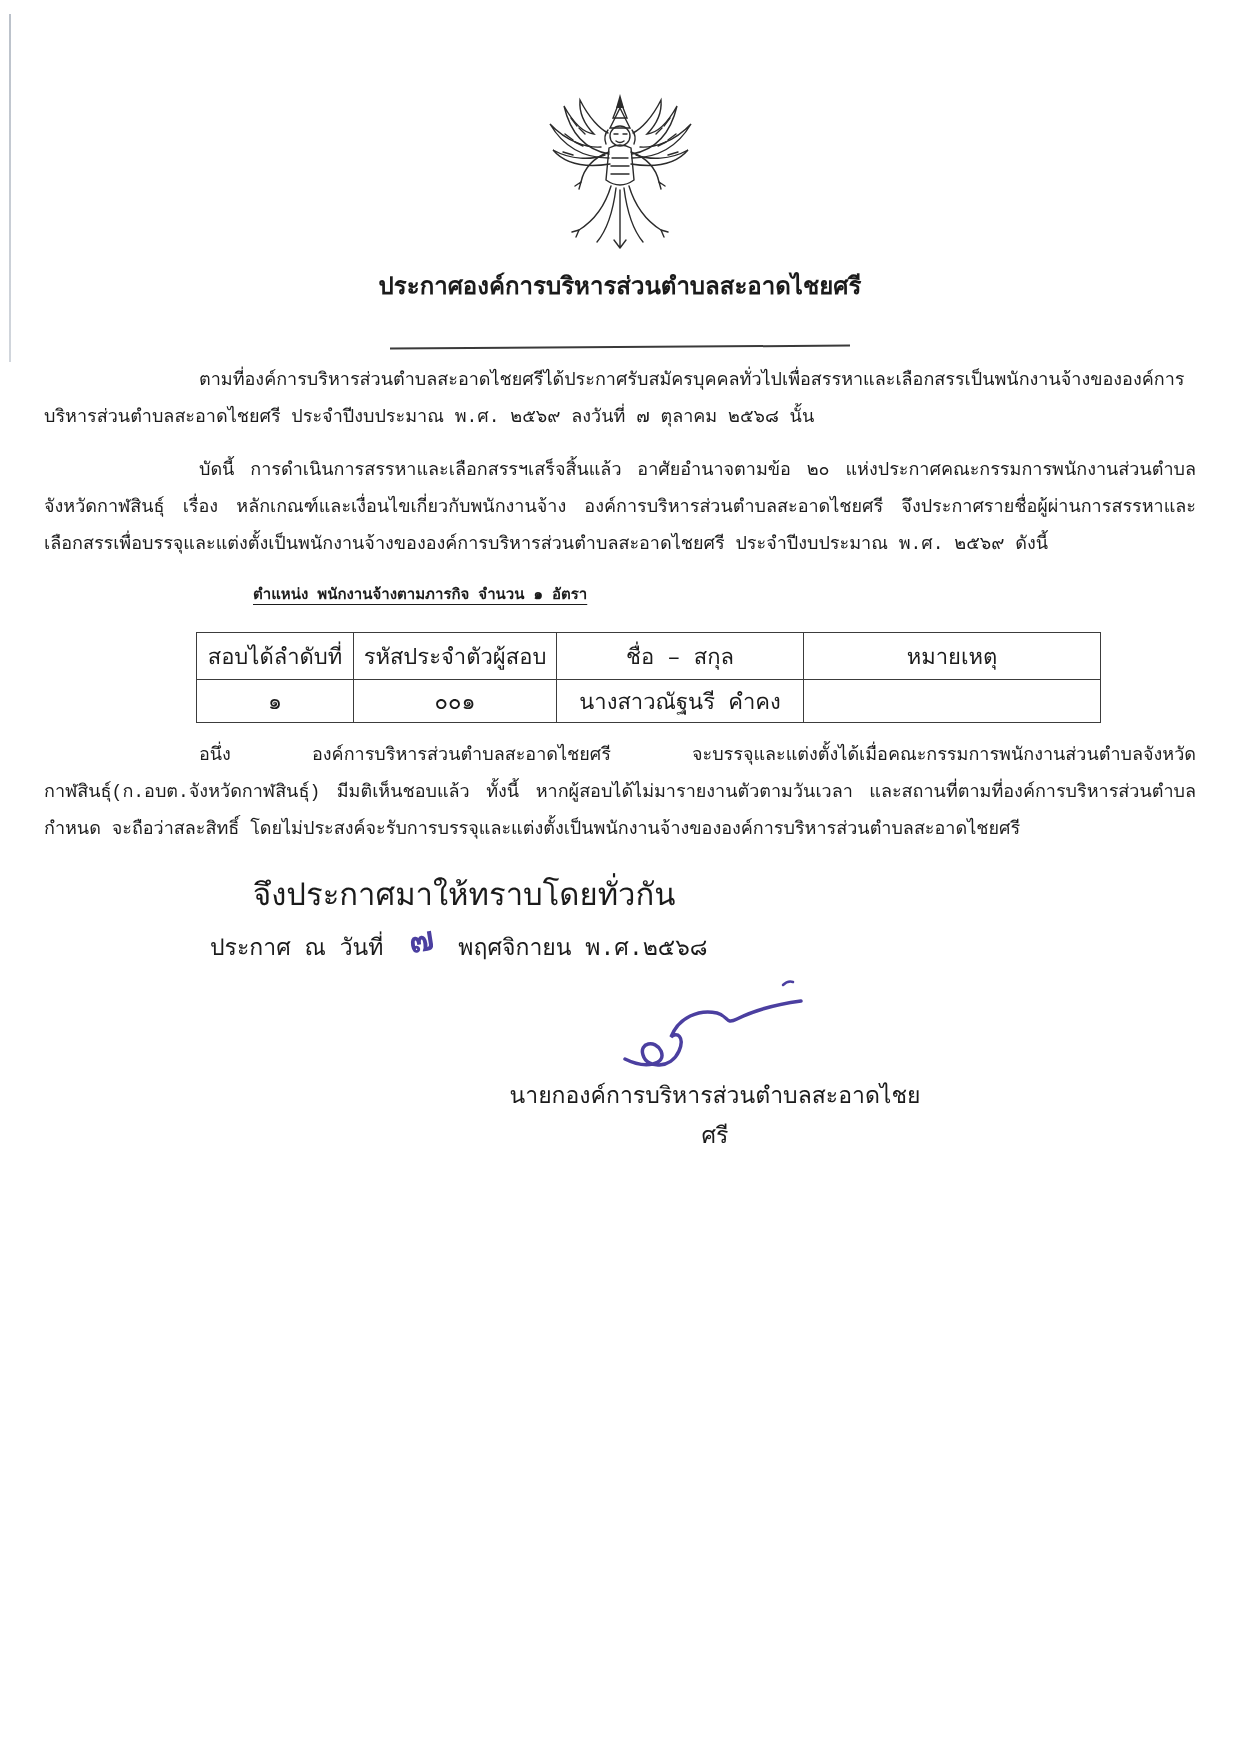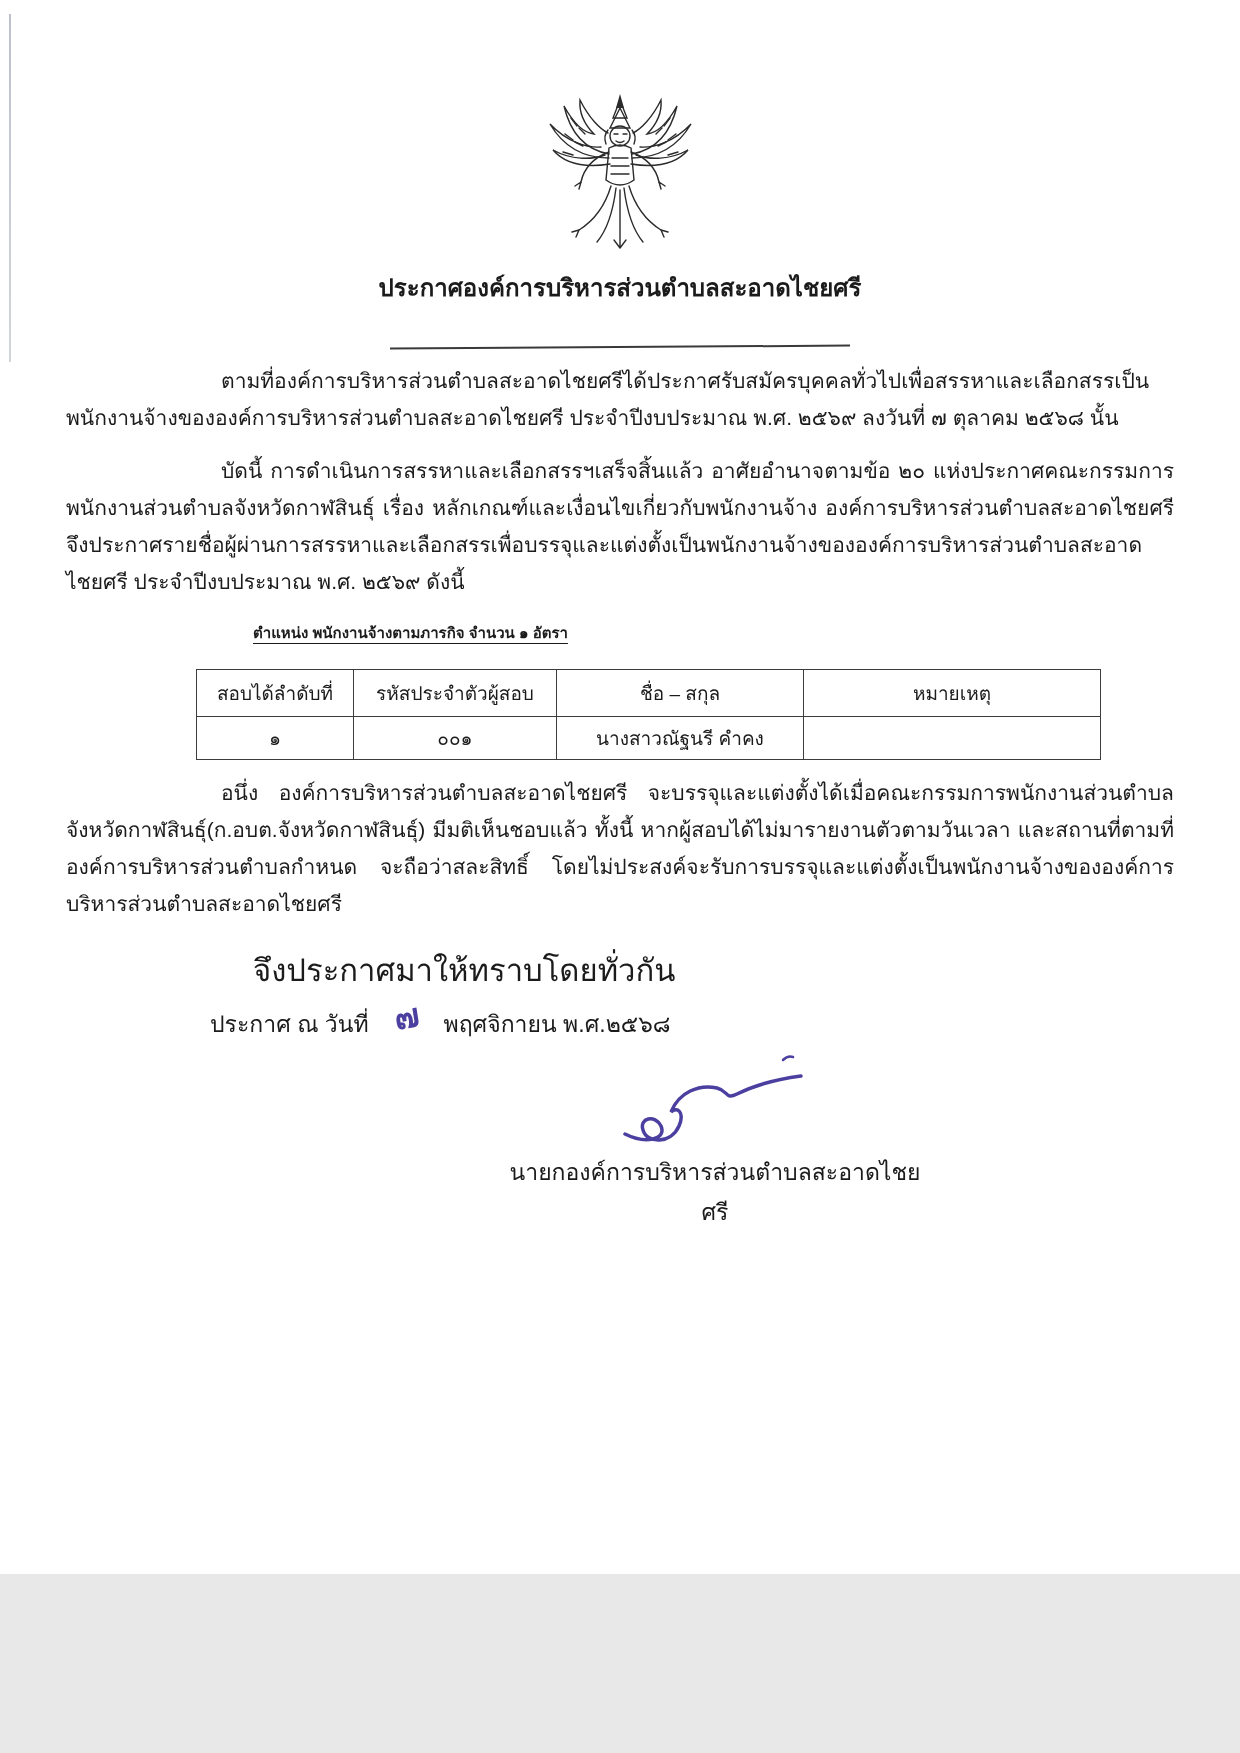--- a/index.html
+++ b/index.html
@@ -1,22 +1,22 @@
 <!DOCTYPE html>
 <html lang="th"><head>
 <meta charset="utf-8">
 <style>
   html,body{margin:0;padding:0;background:#e8e8e8;}
   .page{
     position:relative;
     width:1240px;
-    height:1574px;
+    height:1753px;
     margin:0 auto;
     background:#ffffff;
-    font-family:Liberation Sans, sans-serif;
+    font-family:Liberation Mono, monospace;
     color:#1b1b1b;
     overflow:hidden;
   }
   .scan-line{
     position:absolute;
     left:9px; top:14px;
     width:2px; height:348px;
     background:linear-gradient(#aab2bd,#c6ccd4);
     opacity:.8;
   }
@@ -29,42 +29,42 @@
   .title-line{
     font-size:24px; font-weight:bold; line-height:37px;
   }
   .rule{
     width:460px; height:0;
     margin:40px auto 0;
     border-top:2.5px solid #3a3a3a;
     transform:rotate(-0.35deg);
   }
   .para{
-    margin:0 66px;
-    font-size:21px; line-height:37px;
+    margin:0 44px;
+    font-size:18px; line-height:37px;
     text-align:justify;
     text-indent:155px;
   }
   .p1{ margin-top:14px; }
   .p2{ margin-top:16px; }
   .p3{ margin-top:14px; }
   .heading{
     margin:14px 98px 0 253px;
     font-size:15px; font-weight:bold; line-height:37px;
     text-decoration:underline;
     text-underline-offset:5px;
   }
   .item{
     margin:3px 98px 0 253px;
     font-size:23px; font-weight:bold; line-height:37px;
   }
   table.result{
     margin:18px 0 0 196px;
     border-collapse:collapse;
-    font-size:19px;
+    font-size:22px;
   }
   table.result th, table.result td{
     border:1.6px solid #3c3c3c;
     text-align:center;
     font-weight:normal;
     padding:0 6px;
   }
   table.result th{ height:46px; }
   table.result td{ height:42px; }
   .col1{width:144px;} .col2{width:190px;} .col3{width:234px;} .col4{width:284px;}

